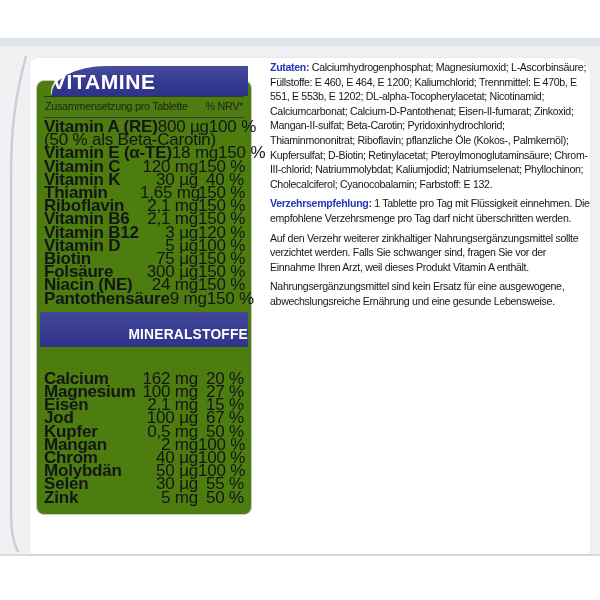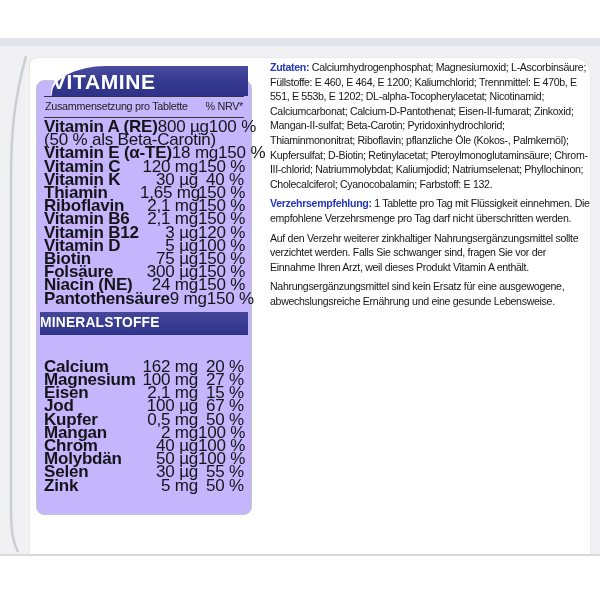--- a/index.html
+++ b/index.html
@@ -19,37 +19,37 @@
     position:absolute;left:52px;top:66px;width:196px;height:30px;
     background:linear-gradient(180deg,#474c9e 0%,#343990 55%,#2e3288 100%);
     border-top-left-radius:54px 28px;
     color:#fff;font-weight:bold;font-size:21px;letter-spacing:.6px;
     text-align:left;line-height:31px;
     box-shadow:-1px -2px 0 rgba(255,255,255,.85);
   }
   
   .table-panel{
     position:absolute;left:36px;top:80px;width:216px;height:435px;box-sizing:border-box;
-    background:#c4b5fd;border:1px solid #c6c7cc;border-radius:8px;padding:0 7px;
+    background:#4d7c0f;border:1px solid #c6c7cc;border-radius:8px;padding:0 7px;
   }
   .tbl-header{
     margin-top:15px;border-top:1px solid #34363c;border-bottom:1px solid #34363c;
     display:flex;justify-content:space-between;align-items:baseline;
     font-size:10.8px;letter-spacing:-.3px;color:#222;padding:3px 1px 5px;
   }
   .tbl{font-size:17px;letter-spacing:-.2px;color:#141518;margin-top:2px;}
   .row{display:flex;line-height:13.2px;}
   .row .n{flex:1;font-weight:bold;white-space:nowrap;}
   .row .a{width:58px;text-align:right;white-space:nowrap;}
   .row .v{width:46px;text-align:right;white-space:nowrap;}
   .row.note-row .n{font-weight:normal;}
   .min-banner{
     margin:7px -4px 0 -4px;background:linear-gradient(180deg,#42479a,#2f338a);
-    color:#fff;font-weight:bold;font-size:13.8px;line-height:18px;text-align:left;
-    padding:2px 0 3px;letter-spacing:.2px;
+    color:#fff;font-weight:bold;font-size:13.8px;line-height:18px;text-align:right;
+    padding:14px 0 3px;letter-spacing:.2px;
   }
   .tbl.minerals{margin-top:25px;}
   .footnote{
     position:absolute;left:37px;top:519px;font-size:10.5px;line-height:13.5px;
     color:#222;letter-spacing:-.2px;
   }
   
   .right-col{
     position:absolute;left:270px;top:60px;width:322px;
     font-size:10.6px;line-height:14.6px;letter-spacing:-.32px;color:#17171a;

